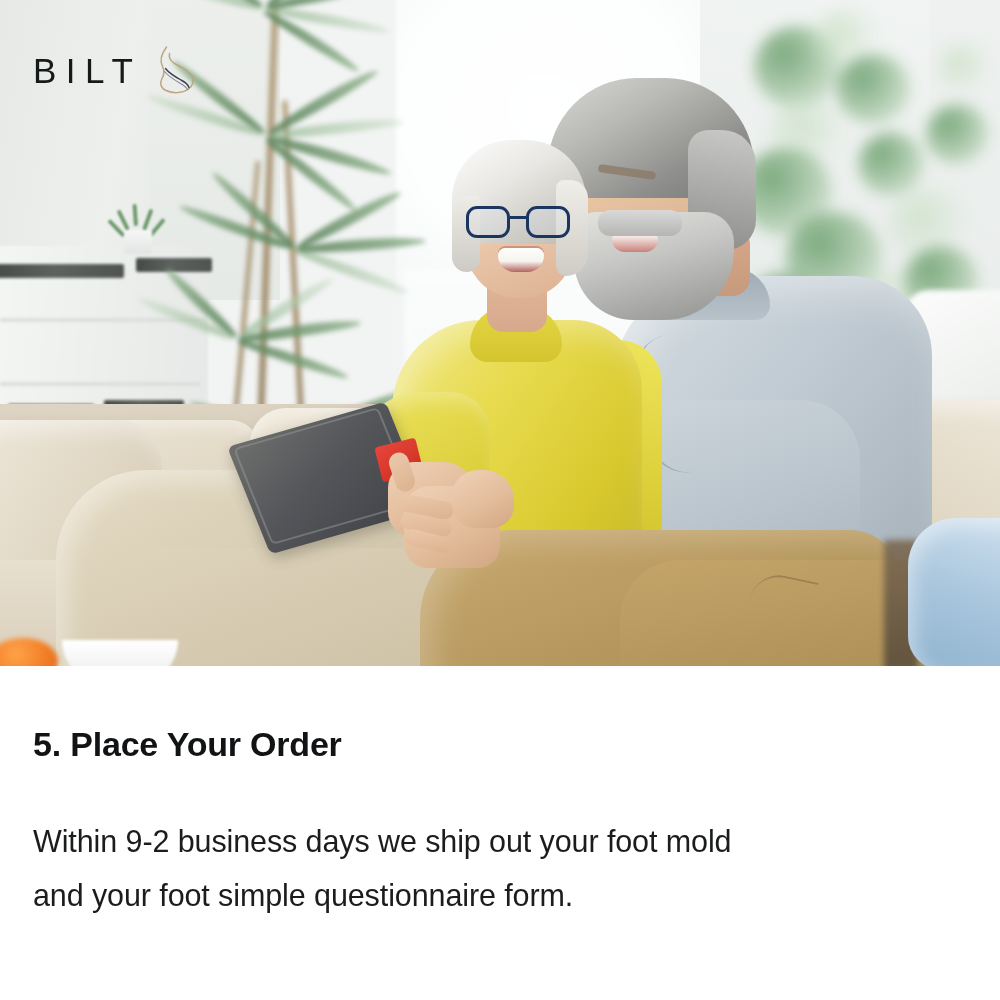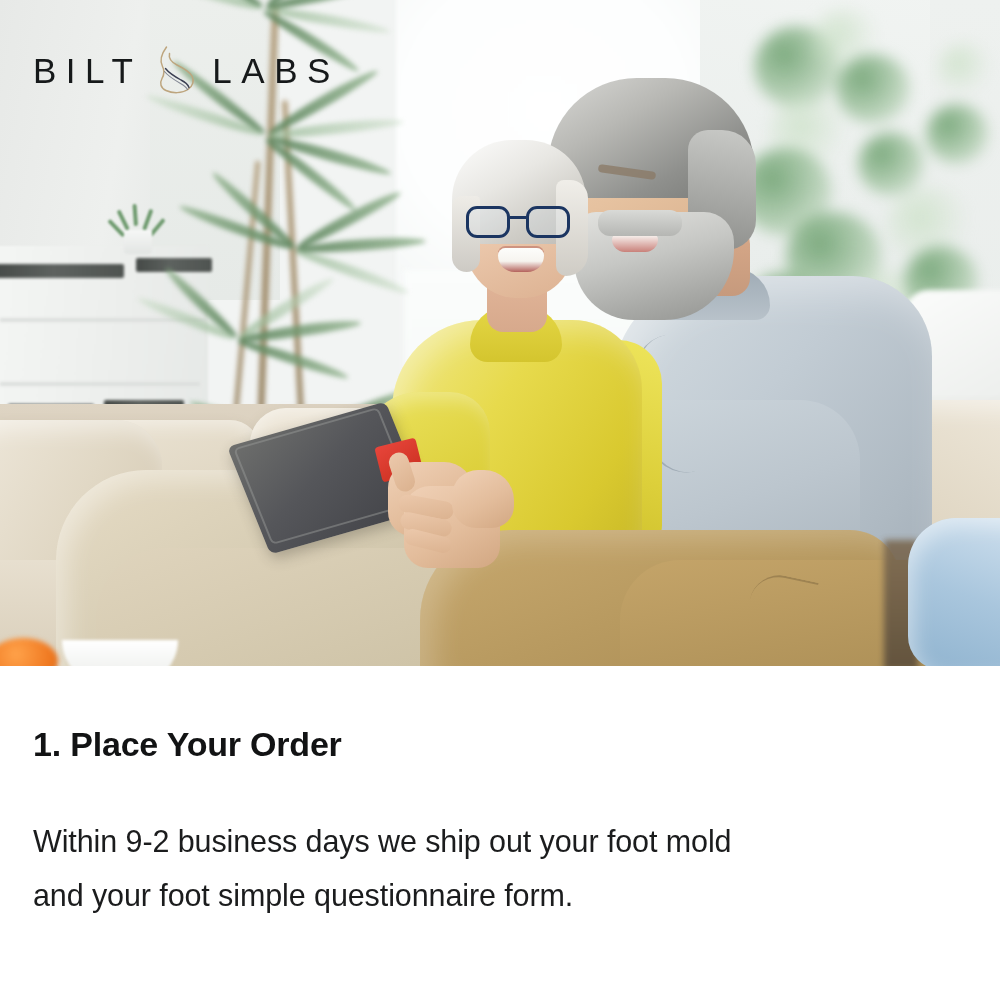--- a/index.html
+++ b/index.html
@@ -550,25 +550,24 @@
       <span class="logo-mark">
         <svg width="56" height="52" viewBox="0 0 56 52" aria-hidden="true">
           <path d="M16.5 3 C11 10.5 9.5 17 12.5 22.5 C15 27 14 31 12 34.5
                    C9.5 39 10.5 44 16 46.5 C22.5 49.5 32 49.5 38 45.5
                    C43 42 44.5 36.5 42 32 C39.5 27.5 33 24 27 21
                    C21.5 18.2 18.5 14 19.5 9.5" fill="none" stroke="#bda57e" stroke-width="1.5" stroke-linecap="round"></path>
           <path d="M15.5 24.5 C19 29 25.5 33 31 36 C35 38 38 40.5 39 43.5" fill="none" stroke="#3b3f52" stroke-width="1.4" stroke-linecap="round"></path>
           <path d="M14.5 27.5 C18 32 24.5 36 30.5 39.5 C34 41.5 36.5 43.5 37.5 45.5" fill="none" stroke="#6a6f80" stroke-width="1.1" stroke-linecap="round" opacity="0.8"></path>
         </svg>
       </span>
-      <span class="logo-word">LABS</span>
     </div>
   </div>
 
   <div class="content">
-    <h1 class="heading">1. Place Your Order</h1>
+    <h1 class="heading">5. Place Your Order</h1>
     <p class="body-copy">
       <span class="ln">Within 9-2 business days we ship out your foot mold</span>
       <span class="ln">and your foot simple questionnaire form.</span>
     </p>
   </div>
 
 </div>
 
 </body></html>

